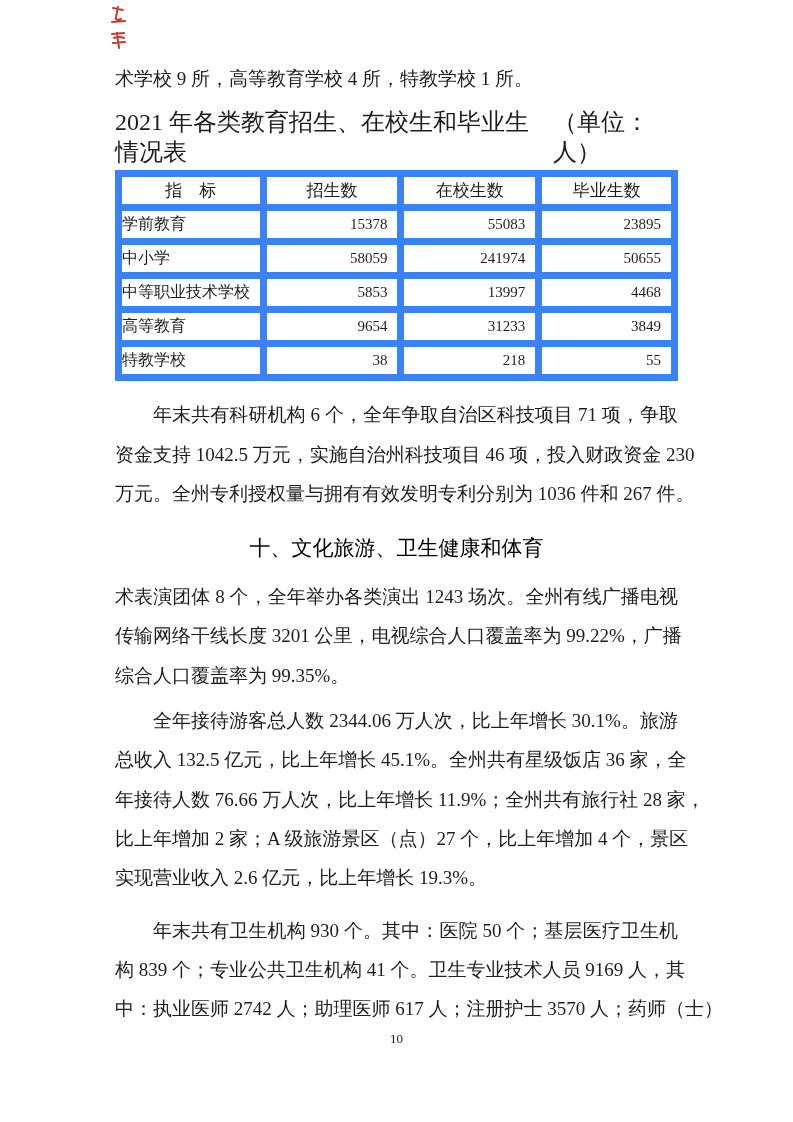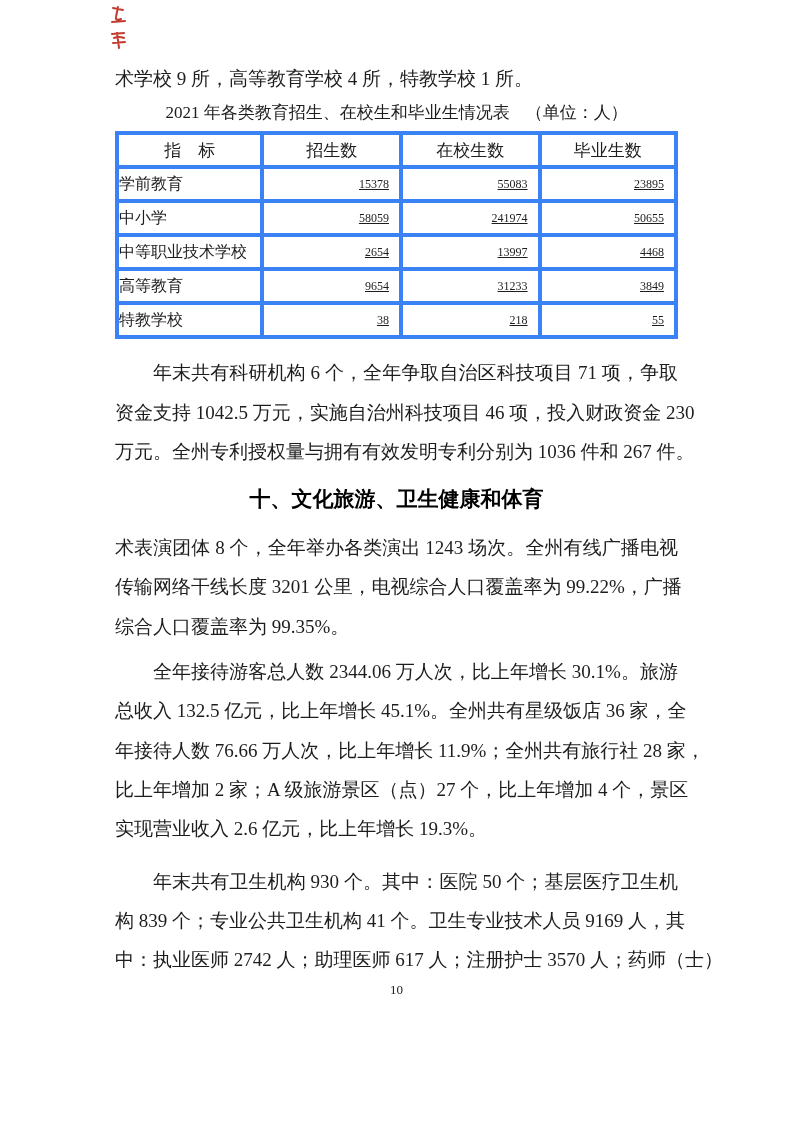--- a/index.html
+++ b/index.html
@@ -34,56 +34,56 @@
     text-align: justify;
     text-align-last: justify;
     white-space: nowrap;
   }
   .line.last { text-align-last: left; }
   .line.indent { text-indent: 38px; }
 
   .intro { margin-top: 59px; }
 
   .tbl-title {
-    margin-top: 0;
+    margin-top: 9px;
     display: flex;
     justify-content: center;
     gap: 16px;
-    font-size: 17px;
+    font-size: 24px;
     line-height: 30px;
   }
 
   table.edu {
     margin-top: 3px;
     width: 100%;
     border-collapse: collapse;
     table-layout: fixed;
   }
   table.edu th, table.edu td {
-    border: 4px solid #3b82f6;
+    border: 7px solid #3b82f6;
     height: 34px;
     padding: 0;
     font-weight: normal;
     font-size: 17px;
     overflow: hidden;
   }
   table.edu th { text-align: center; }
   table.edu td.label { text-align: left; font-size: 16px; }
-  table.edu td.num { text-align: right; padding-right: 10px; font-size: 12px; text-decoration: underline; }
+  table.edu td.num { text-align: right; padding-right: 10px; font-size: 15px; }
   col.c0 { width: 26%; }
   col.c1 { width: 24.8%; }
   col.c2 { width: 24.8%; }
   col.c3 { width: 24.4%; }
 
   .p-science { margin-top: 14px; }
   .heading {
-    margin-top: 13px;
+    margin-top: 20px;
     text-align: center;
     font-family: "Liberation Sans", "DejaVu Sans", sans-serif;
-    font-weight: bold;
+    font-weight: normal;
     font-size: 21px;
     line-height: 30px;
     color: #000000;
   }
   .p-culture { margin-top: 14px; }
   .p-tourism { margin-top: 6px; }
   .p-health  { margin-top: 13px; }
 
   .page-num {
     margin-top: 2px;
@@ -136,21 +136,21 @@
         <td class="num">23895</td>
       </tr>
       <tr>
         <td class="label">中小学</td>
         <td class="num">58059</td>
         <td class="num">241974</td>
         <td class="num">50655</td>
       </tr>
       <tr>
         <td class="label">中等职业技术学校</td>
-        <td class="num">2654</td>
+        <td class="num">5853</td>
         <td class="num">13997</td>
         <td class="num">4468</td>
       </tr>
       <tr>
         <td class="label">高等教育</td>
         <td class="num">9654</td>
         <td class="num">31233</td>
         <td class="num">3849</td>
       </tr>
       <tr>

